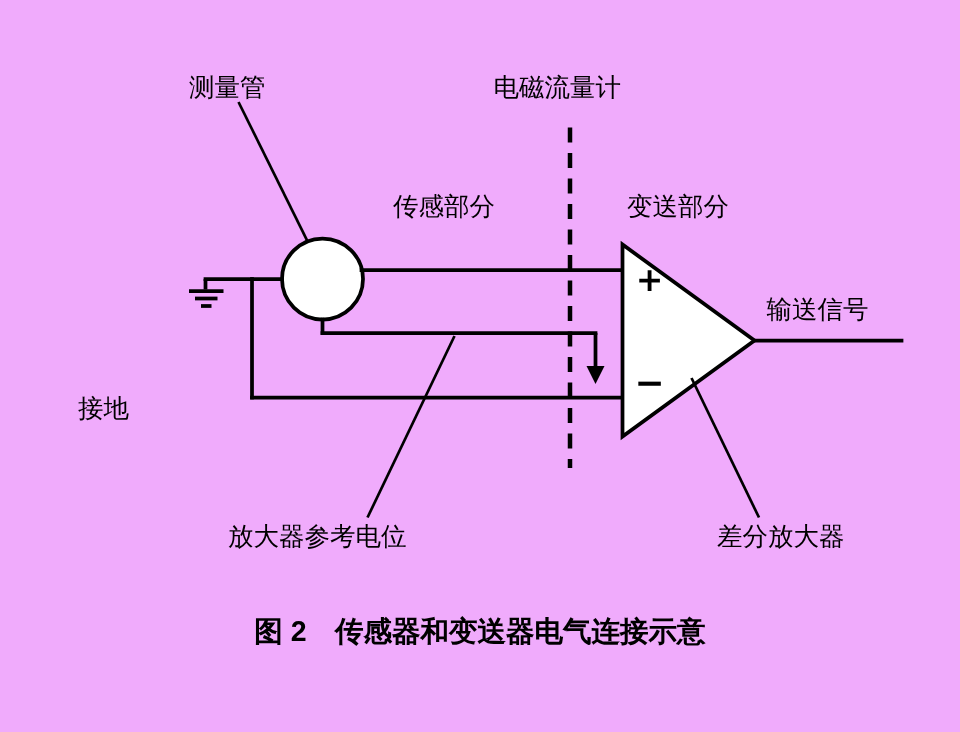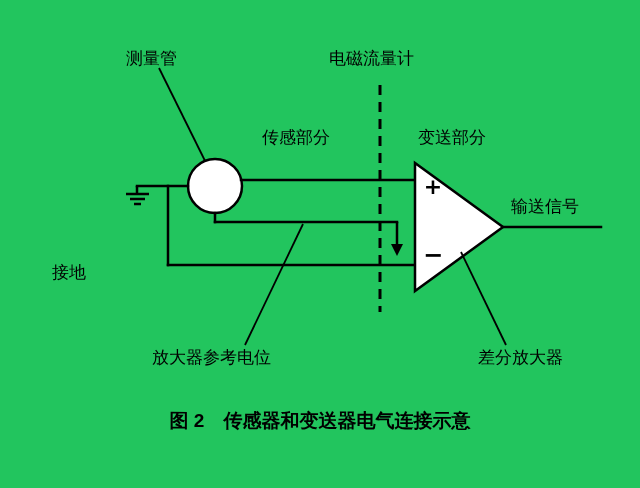--- a/index.html
+++ b/index.html
@@ -4,21 +4,21 @@
 <style>
   html, body {
     margin: 0;
     padding: 0;
     background: #ffffff;
   }
   .stage {
     position: relative;
     width: 640px;
     height: 488px;
-    background: #22c55e;
+    background: #f0abfc;
     font-family: "Liberation Serif", serif;
     overflow: hidden;
   }
   svg { position: absolute; top: 0; left: 0; }
   .lbl {
     font-family: "Liberation Serif", serif;
     font-size: 17px;
     fill: #000000;
     font-weight: 400;
   }

